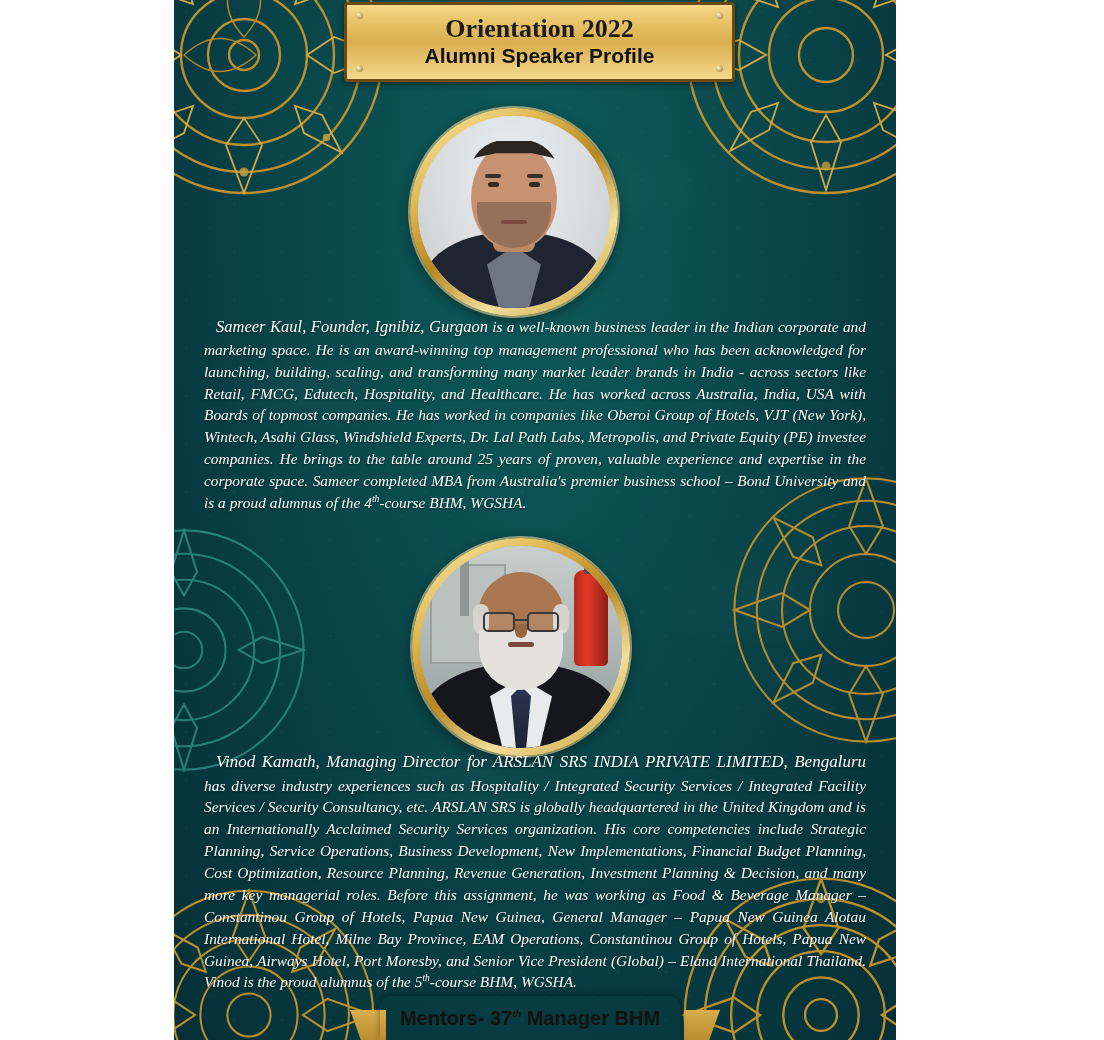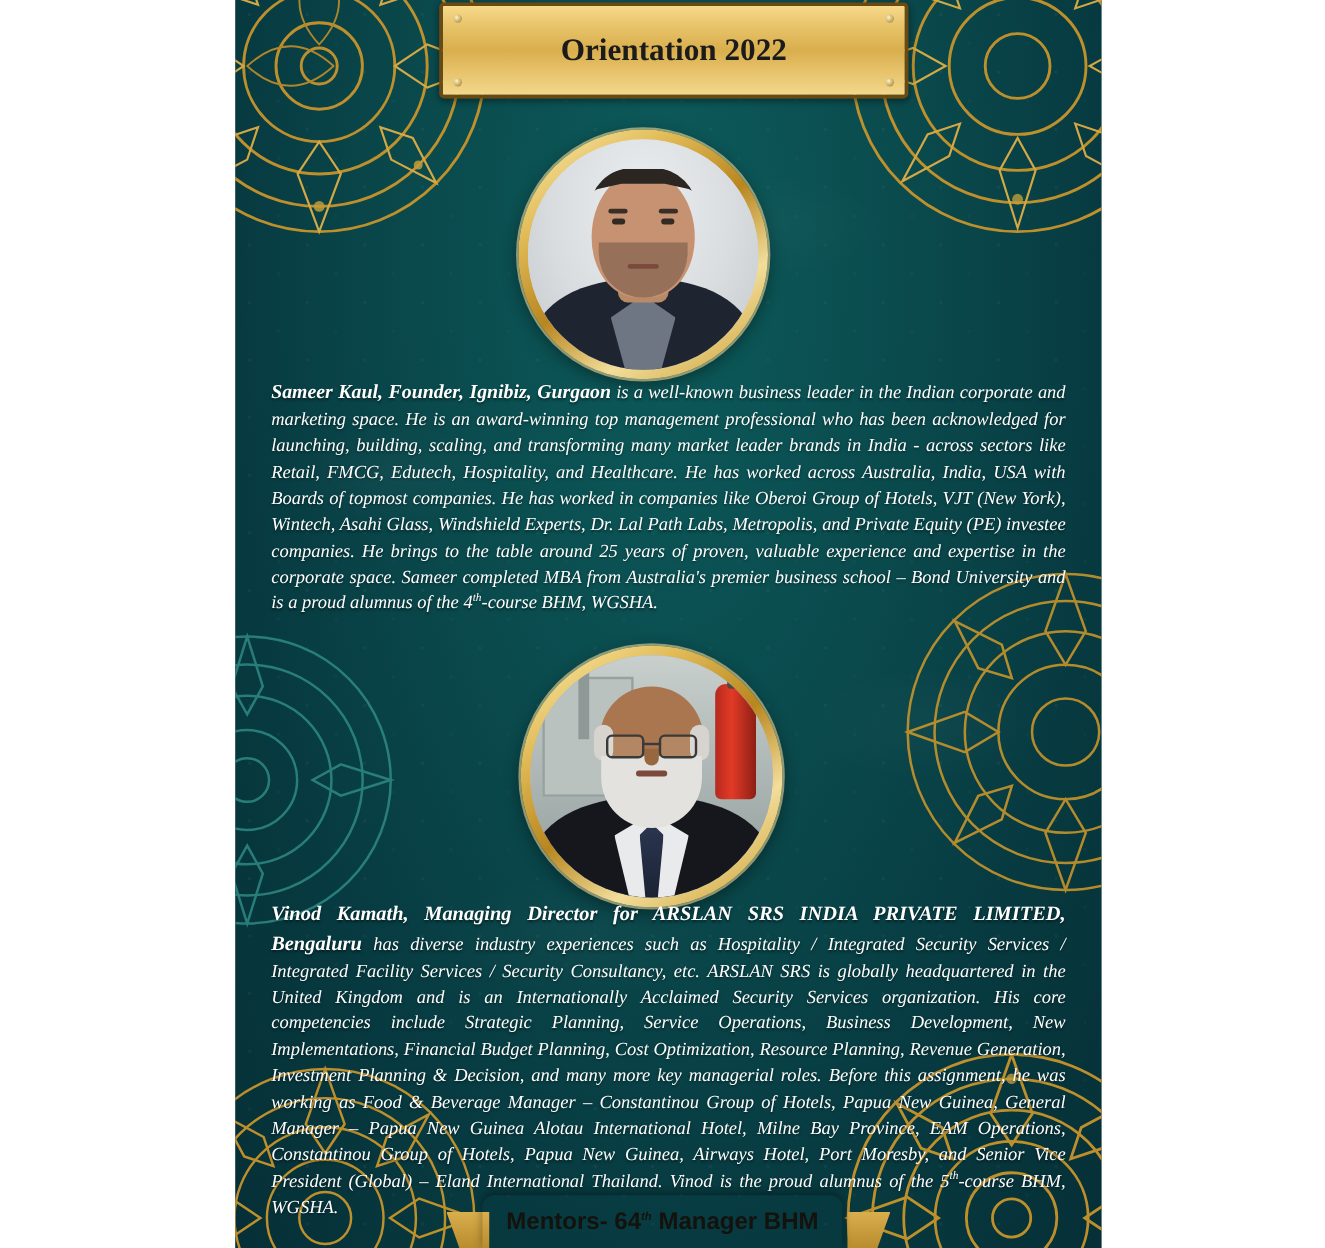--- a/index.html
+++ b/index.html
@@ -9,21 +9,21 @@
   }
   body {
     width: 1104px;
     height: 1040px;
     font-family: "Liberation Serif", serif;
     overflow: hidden;
   }
 
   #poster {
     position: absolute;
-    left: 196px;
+    left: 174px;
     top: 0;
     width: 722px;
     height: 1040px;
     background:
       radial-gradient(ellipse at 50% 20%, #0d5b5b 0%, #0a4a4d 40%, #073b41 70%, #062f36 100%);
     overflow: hidden;
   }
 
   
   #poster .texture {
@@ -333,22 +333,23 @@
     position: absolute;
     color: #ffffff;
     font-family: "Liberation Serif", serif;
     font-style: italic;
     font-size: 15.4px;
     line-height: 1.42;
     text-align: justify;
     text-shadow: 0 1px 2px rgba(0,0,0,0.5);
   }
   .bio .lead {
-    font-weight: bold;
+    font-weight: normal;
     font-size: 16.5px;
+    margin-left: 12px;
   }
   #bio1 { left: 30px; top: 300px; width: 662px; }
   #bio2 { left: 30px; top: 735px; width: 662px; }
   #bio2 .lead { font-size: 17px; }
   sup { font-size: 9.5px; vertical-align: super; font-style: italic; }
 
   
   #bottom-ribbon {
     position: absolute;
     left: 206px;
@@ -534,20 +535,21 @@
         <circle cx="20" cy="100" r="3"></circle>
           <circle cx="180" cy="100" r="3"></circle>
       </g>
     </svg>
   </div>
 
   <div id="title-plaque">
     <div class="plaque-dot-b left"></div>
     <div class="plaque-dot-b right"></div>
     <div id="title-line1">Orientation 2022</div>
+    <div id="title-line2">Alumni Speaker Profile</div>
   </div>
 
   <div class="photo-frame" id="photo1">
     <div class="photo-inner">
       <div class="portrait1">
         <div class="p1-suit"></div>
         <div class="p1-shirt"></div>
         <div class="p1-neck"></div>
         <div class="p1-head"></div>
         <div class="p1-hair"></div>
@@ -593,15 +595,15 @@
     </div>
   </div>
 
   <p class="bio" id="bio2">
     <span class="lead">Vinod Kamath, Managing Director for ARSLAN SRS INDIA PRIVATE LIMITED, Bengaluru</span><span> has diverse industry experiences such as Hospitality / Integrated Security Services / Integrated Facility Services / Security Consultancy, etc. ARSLAN SRS is globally headquartered in the United Kingdom and is an Internationally Acclaimed Security Services organization. His core competencies include Strategic Planning, Service Operations, Business Development, New Implementations, Financial Budget Planning, Cost Optimization, Resource Planning, Revenue Generation, Investment Planning &amp; Decision, and many more key managerial roles. Before this assignment, he was working as Food &amp; Beverage Manager – Constantinou Group of Hotels, Papua New Guinea, General Manager – Papua New Guinea Alotau International Hotel, Milne Bay Province, EAM Operations, Constantinou Group of Hotels, Papua New Guinea, Airways Hotel, Port Moresby, and Senior Vice President (Global) – Eland International Thailand.  Vinod is the proud alumnus of the 5</span><sup>th</sup><span>-course BHM, WGSHA.</span>
   </p>
 
   <div class="ribbon-tail l"></div>
   <div class="ribbon-tail r"></div>
   <div id="bottom-ribbon">
-    <div id="ribbon-text"><span>Mentors- 64</span><sup>th</sup><span> Manager BHM</span></div>
+    <div id="ribbon-text"><span>Mentors- 37</span><sup>th</sup><span> Manager BHM</span></div>
   </div>
 </div>
 
 </body></html>

